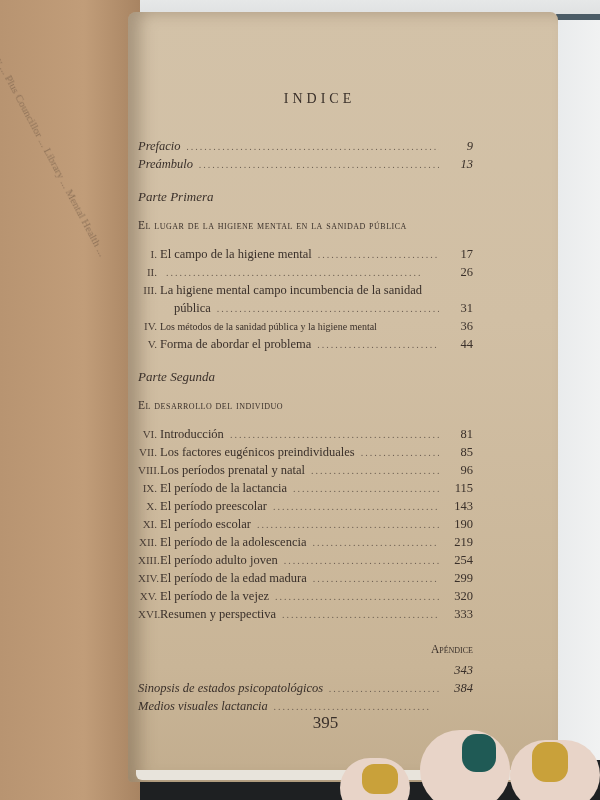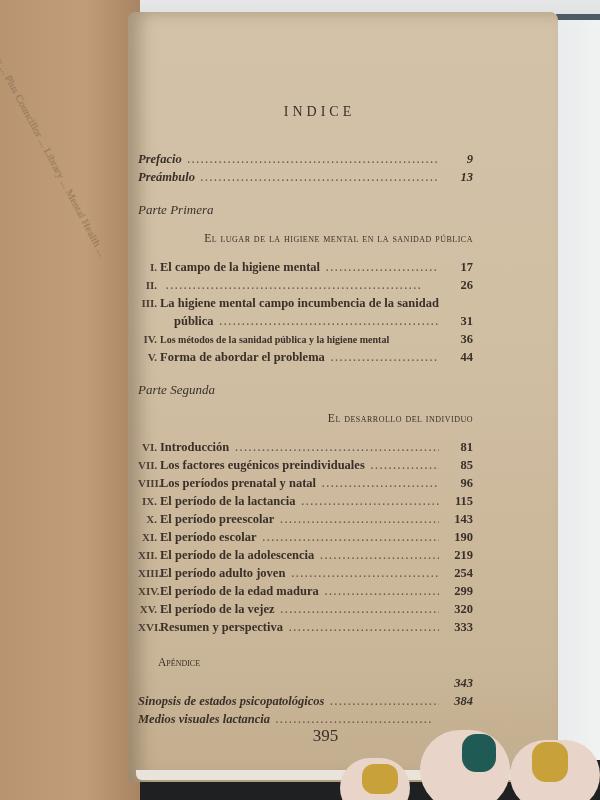--- a/index.html
+++ b/index.html
@@ -40,49 +40,49 @@
       position: absolute; left: 128px; top: 12px; width: 430px; height: 770px;
       background: linear-gradient(180deg, #d3c2a8 0%, #d1bfa4 40%, #c9b597 85%, #c2ad8e 100%);
       border-radius: 8px 8px 4px 4px;
       box-shadow: inset 12px 0 16px rgba(90,70,50,0.35);
     }
     .page-edge {
       position: absolute; left: 136px; top: 770px; width: 420px; height: 10px;
       background: #e8e4dc; border-radius: 0 0 6px 6px;
     }
     .content {
-      position: absolute; left: 138px; top: 104px; width: 335px;
+      position: absolute; left: 138px; top: 91px; width: 335px;
       color: #3a302a;
     }
     .title {
       text-align: center; font-size: 14px; letter-spacing: 4px; margin-left: 28px;
       margin-bottom: 30px;
     }
     .row {
       display: flex; align-items: baseline; font-size: 12.5px; height: 18px;
-      line-height: 18px; white-space: nowrap; font-weight: bold;
+      line-height: 18px; white-space: nowrap;
     }
     .row .num { min-width: 22px; text-align: right; padding-right: 3px; font-size: 11px; color: #4a3e36; }
     .row .label { flex: 0 0 auto; }
     .row .dots {
       flex: 1 1 auto; overflow: hidden; margin: 0 6px; color: #6a5c50;
       letter-spacing: 2px; font-size: 10px;
     }
     .row .page-no { min-width: 28px; text-align: right; }
     .italic { font-style: italic; }
     .part {
       font-style: italic; font-size: 13px; margin: 16px 0 14px 0;
     }
     .section {
-      text-align: right; font-variant: small-caps; font-size: 11.5px; margin-bottom: 14px;
+      text-align: left; font-variant: small-caps; font-size: 11.5px; margin-bottom: 14px;
       letter-spacing: 0.5px;
     }
     .wrap-label { white-space: nowrap; }
     .cont { padding-left: 36px; }
-    .appendix-title { text-align: left; font-variant: small-caps; font-size: 11.5px; margin: 20px 0 6px 20px; }
+    .appendix-title { text-align: right; font-variant: small-caps; font-size: 11.5px; margin: 20px 0 6px 20px; }
     .footer-no { text-align: center; font-size: 17px; margin-left: 40px; margin-top: -2px; }
     .fingers {
       position: absolute; left: 340px; top: 730px; width: 260px; height: 70px;
     }
     .finger { position: absolute; background: #e8d4c8; border-radius: 40px; }
     .nail { position: absolute; border-radius: 12px; }
   </style>
 </head>
 <body>
 

